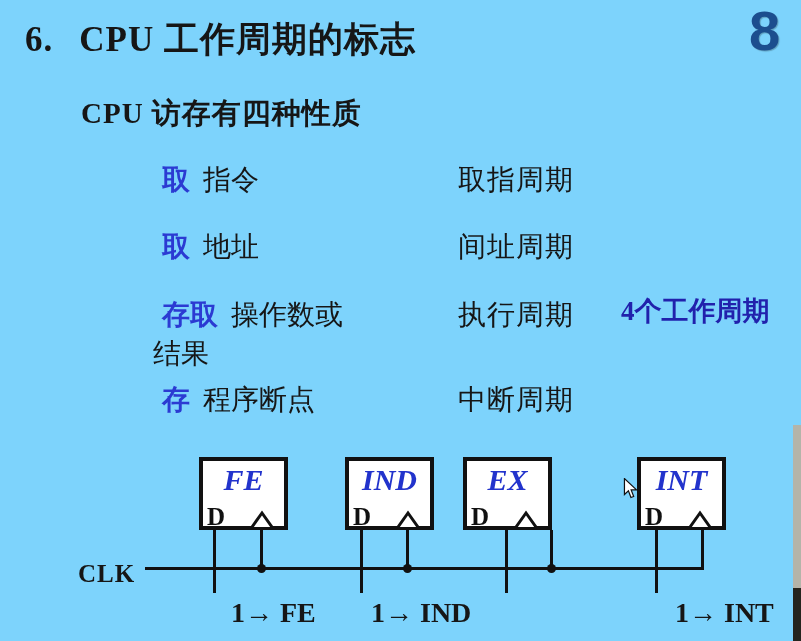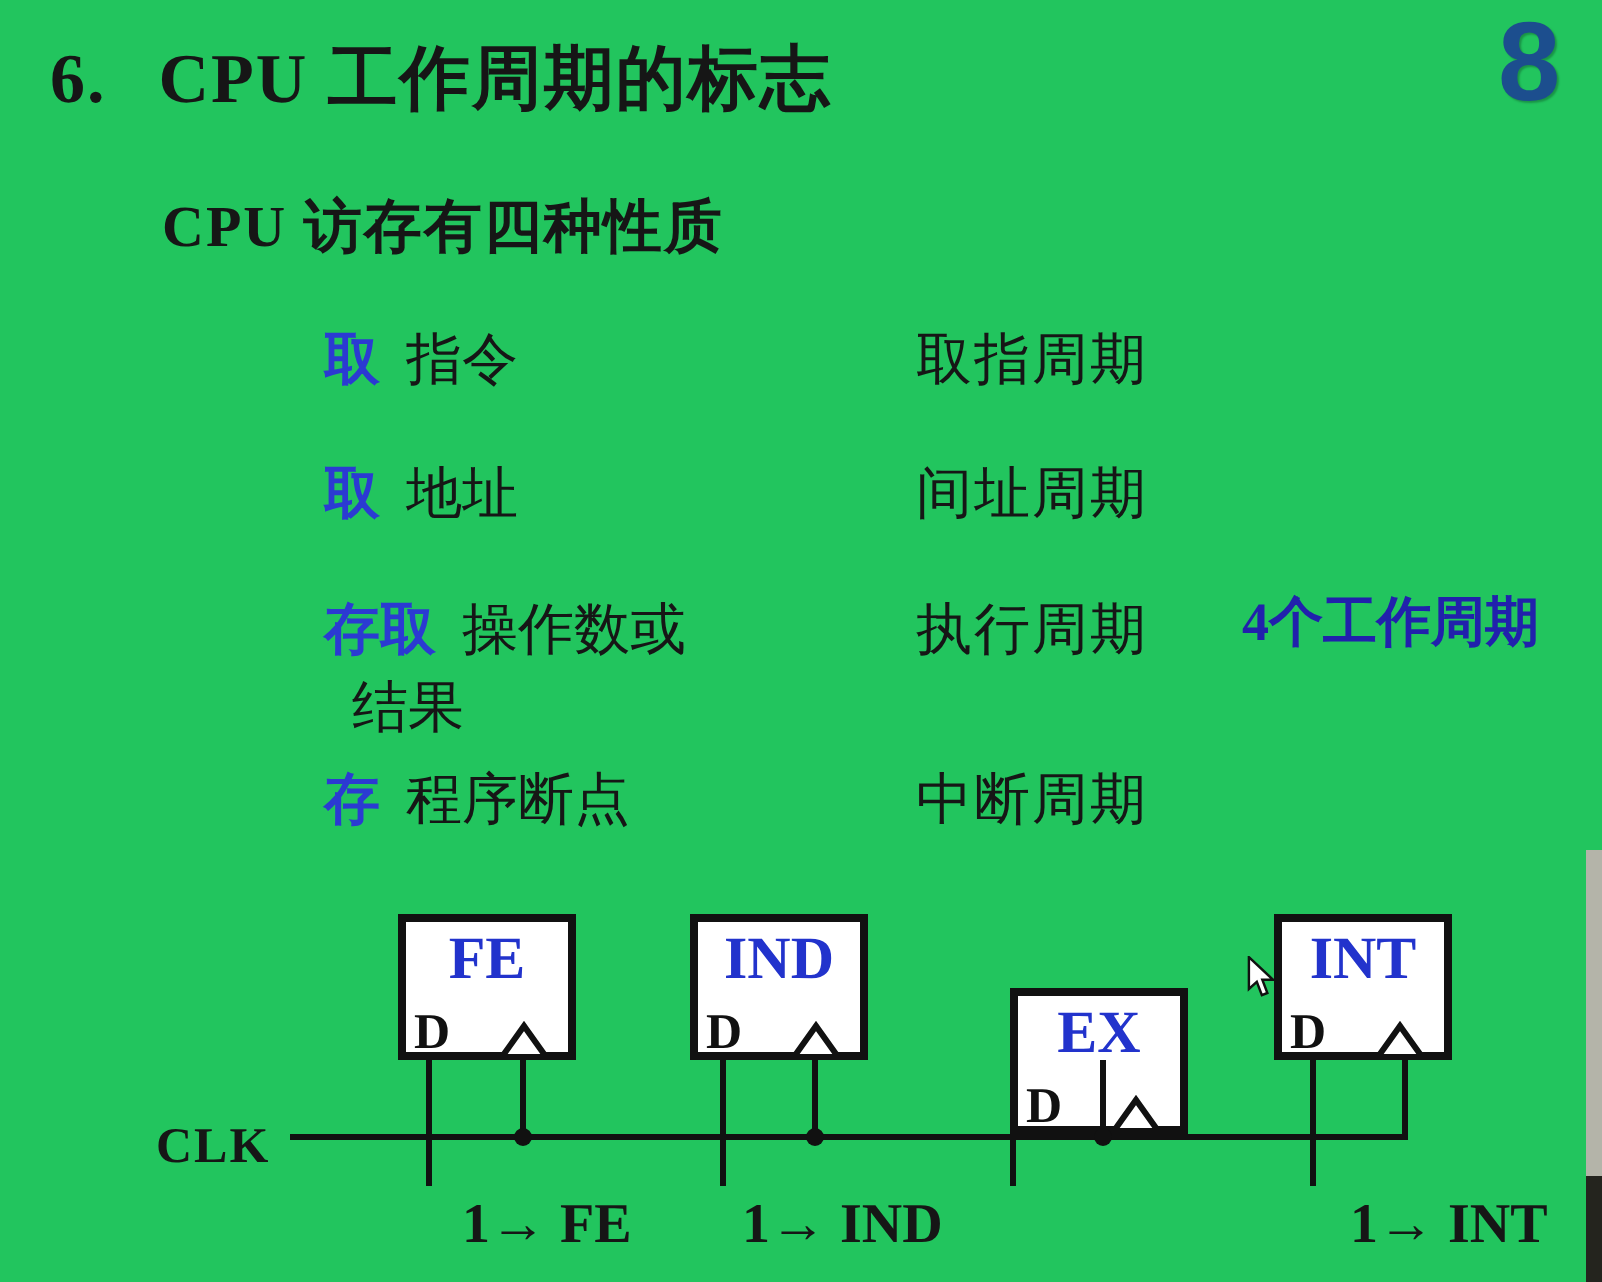--- a/index.html
+++ b/index.html
@@ -1,44 +1,44 @@
 <!DOCTYPE html>
 <html><head>
 <meta charset="utf-8">
 <style>
   html,body { margin:0; padding:0; }
   .page {
     position:relative; width:801px; height:641px;
-    background:#22c55e; overflow:hidden;
+    background:#7dd3fc; overflow:hidden;
     font-family:"Liberation Serif", serif; color:#161616;
   }
   
   .title { position:absolute; left:25px; top:16px; font-size:35px; font-weight:bold; letter-spacing:1px; white-space:nowrap; }
   .title-num { display:inline-block; margin-right:26px; }
   .page-num {
     position:absolute; left:749px; top:-2px; font-size:56px; font-weight:bold;
     color:#1c4e8e; font-family:"Liberation Sans", sans-serif;
     text-shadow:1px 1px 1px rgba(0,0,0,0.25);
   }
   .subtitle { position:absolute; left:81px; top:94px; font-size:29px; font-weight:bold; letter-spacing:1px; white-space:nowrap; }
 
   
   .row { position:absolute; left:0; width:801px; font-size:28px; white-space:nowrap; }
   .row .left-col { position:absolute; left:162px; }
   .row .cycle-col { position:absolute; left:425px; letter-spacing:1px;margin-left:33px; }
   .kw { color:#2b3ad2; font-weight:bold; margin-right:13px; }
-  .row1 { top:161px; } .row2 { top:228px; } .row3 { top:296px; } .row3b { top:335px; left:176px; width:auto; } .row4 { top:381px; }
+  .row1 { top:161px; } .row2 { top:228px; } .row3 { top:296px; } .row3b { top:335px; left:153px; width:auto; } .row4 { top:381px; }
   .annot { position:absolute; font-weight:bold; color:#2121ac; font-size:27px; white-space:nowrap; }
   .annot1 { left:624px; top:238px; letter-spacing:1px; }
   .annot2 { left:621px; top:293px; }
 
   
   .ff-box { position:absolute; top:457px; width:81px; height:65px; border:4px solid #111; background:#fff; }
-  .ff-fe  { left:199px; } .ff-ind { left:345px; } .ff-ex { left:505px;margin-top:37px; } .ff-int { left:637px; }
-  .ff-name { position:absolute; top:2px; left:0; width:100%; text-align:center; font-size:30px; font-weight:bold; color:#2233cc; line-height:1.1; }
+  .ff-fe  { left:199px; } .ff-ind { left:345px; } .ff-ex { left:463px; } .ff-int { left:637px; }
+  .ff-name { position:absolute; top:2px; left:0; width:100%; text-align:center; font-size:30px; font-weight:bold; color:#2233cc; line-height:1.1;font-style:italic; }
   .ff-d { position:absolute; left:4px; bottom:-3px; font-size:25px; font-weight:bold; color:#111; line-height:1; }
   .ff-caret { position:absolute; left:47px; bottom:-1px; }
 
   .vline { position:absolute; width:3px; background:#111; }
   .dline { top:530px; height:63px; }
   .d1 { left:213px; } .d2 { left:360px; } .d3 { left:505px; } .d4 { left:655px; }
   .cline { top:530px; height:40px; }
   .c1 { left:260px; } .c2 { left:406px; } .c3 { left:550px; } .c4 { left:701px; }
   .clk-bus { position:absolute; left:145px; top:567px; width:559px; height:3px; background:#111; }
   .junction { position:absolute; top:564px; width:9px; height:9px; border-radius:50%; background:#111; }

